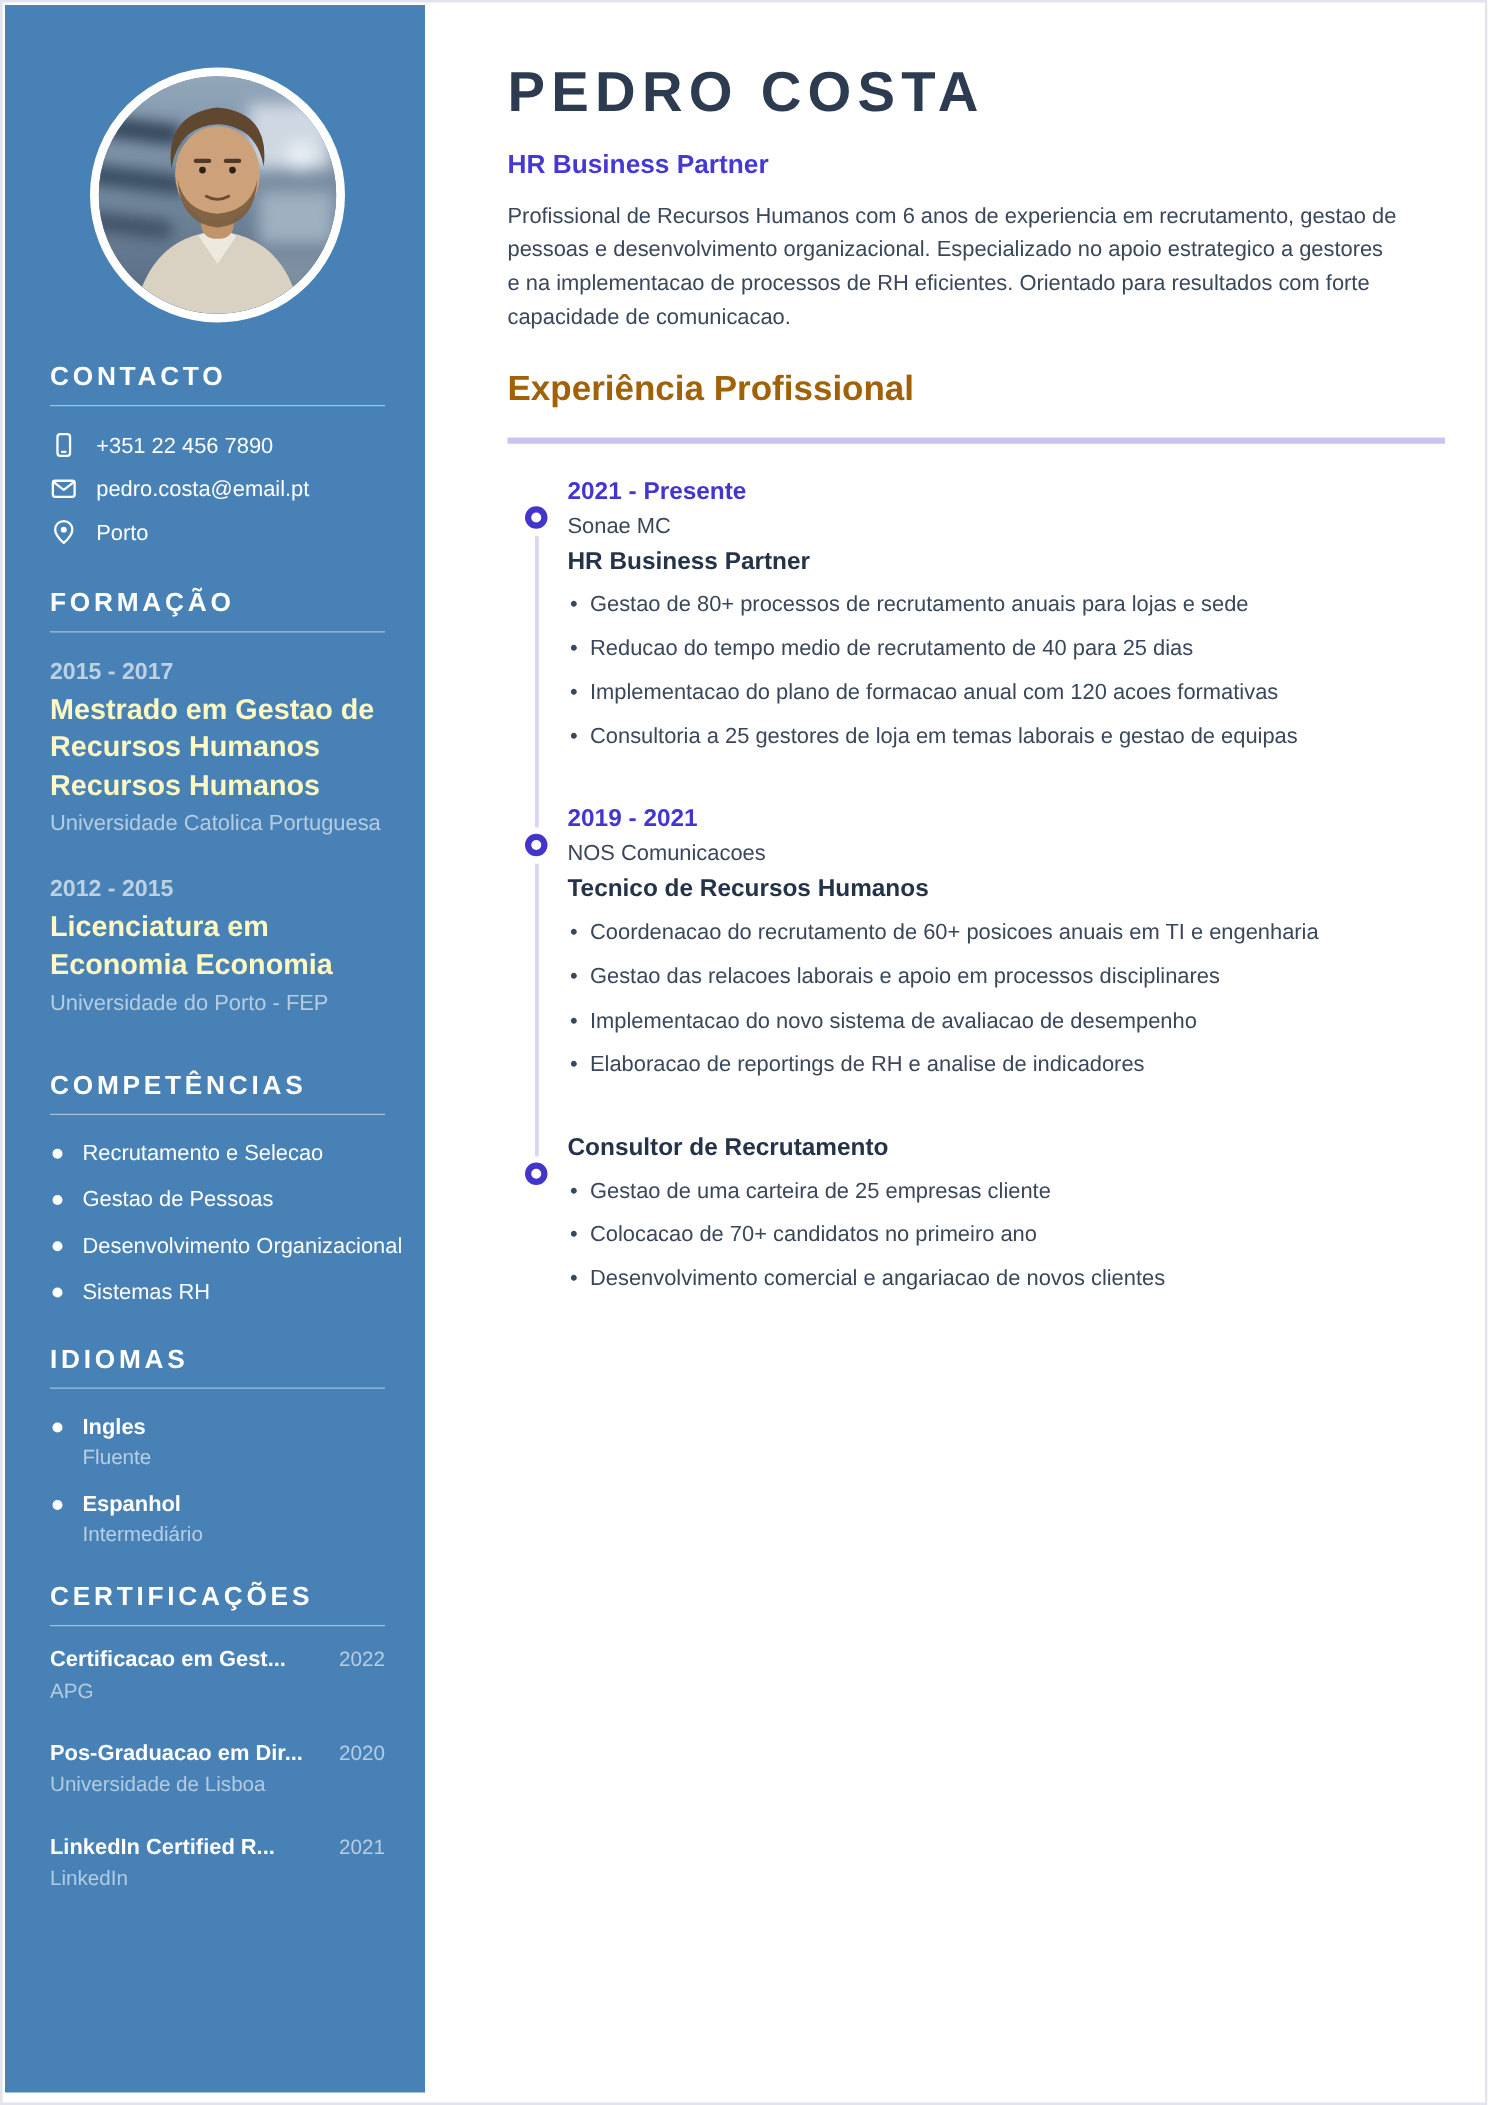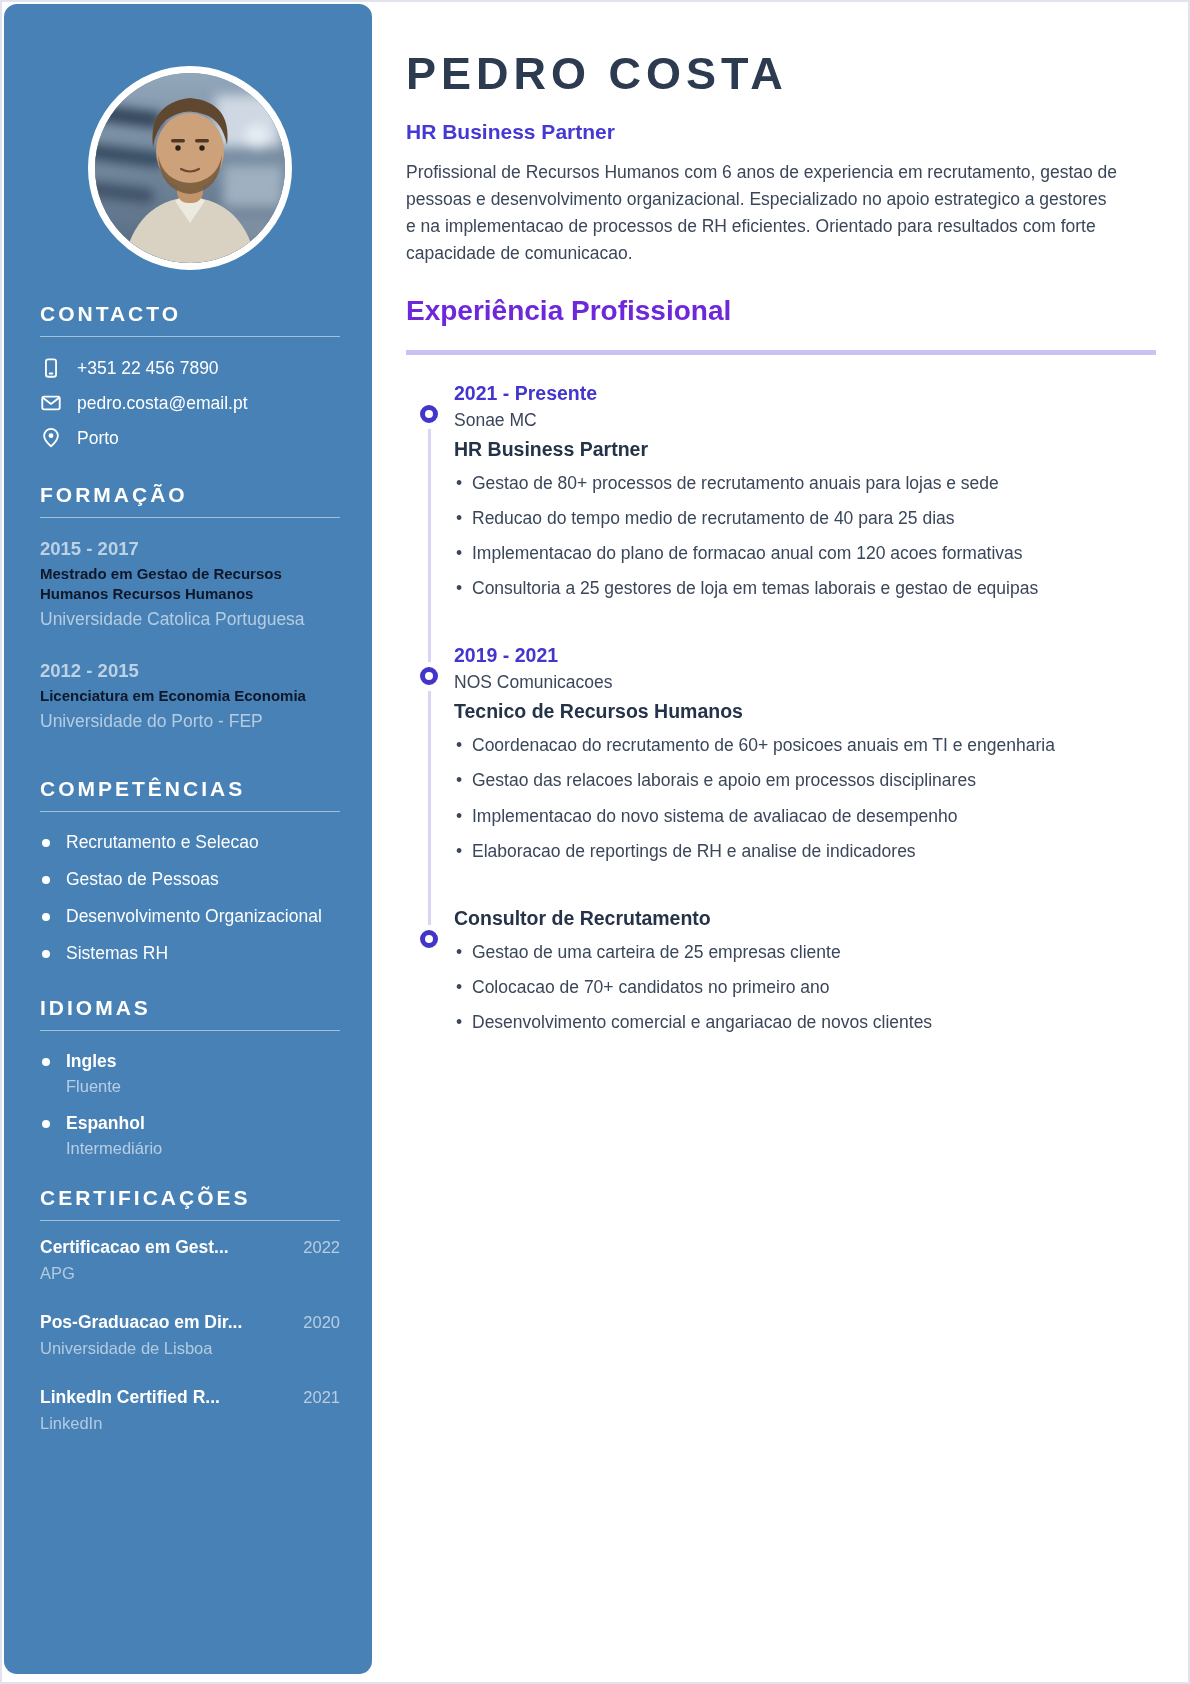--- a/index.html
+++ b/index.html
@@ -11,48 +11,47 @@
     overflow:hidden;
   }
   .page {
     position:absolute; inset:0;
     border:2px solid #e1e3ee;
     box-sizing:border-box;
     background:#ffffff;
   }
   
   .sidebar {
-    position:absolute; left:2px; top:2px; bottom:8px; width:368px;
+    position:absolute; left:2px; top:2px; bottom:8px; width:336px;
     background:#4781b5;
     box-sizing:border-box;
-    padding:12px 32px 30px 36px;
+    padding:0 32px 30px 36px;
     color:#ffffff;
     overflow:hidden;
-    border-radius:13px;
   }
   .photo-ring {
     width:190px; height:190px;
     border:7px solid #ffffff; border-radius:50%;
     margin:50px auto 32px;
     overflow:hidden; background:#6f86a0;
   }
   .photo-ring svg { display:block; width:100%; height:100%; }
   .side-section { margin-top:30px; }
   .side-heading {
     margin:0 0 10px; font-size:21px; font-weight:700;
     letter-spacing:3px; color:#ffffff;
   }
   .side-divider { height:1px; background:rgba(255,255,255,.5); margin:0 0 20px; border:0; }
   
   .contact-row { display:flex; align-items:center; gap:15px; margin-bottom:13px; font-size:17.5px; }
   .contact-row svg { flex:0 0 auto; display:block; }
   
   .edu-item { margin-bottom:30px; }
   .edu-period { font-size:18.5px; font-weight:600; color:rgba(228,236,245,.75); margin-bottom:4px; }
-  .edu-degree { font-size:15px; font-weight:700; line-height:1.32; color:#0f172a; }
+  .edu-degree { font-size:23px; font-weight:700; line-height:1.32; color:#fef9c3; }
   .edu-school { font-size:17.5px; color:rgba(223,233,244,.72); line-height:1.3; margin-top:4px; }
   
   .skill-list { list-style:none; margin:4px 0 0; padding:0; }
   .skill-list li {
     position:relative; padding-left:26px; margin-bottom:16px;
     font-size:17.5px; font-weight:500; white-space:nowrap;
   }
   .dot::before {
     content:""; position:absolute; left:2px; top:7px;
     width:8px; height:8px; border-radius:50%; background:#ffffff;
@@ -69,21 +68,21 @@
   .cert-year { font-size:16.5px; color:rgba(229,237,246,.7); margin-left:10px; flex:0 0 auto; }
   .cert-issuer { margin-top:6px; font-size:16.5px; color:rgba(229,237,246,.68); }
   
   .main { position:absolute; left:404px; right:32px; top:0; }
   .name {
     margin:46px 0 0; font-size:45px; font-weight:700;
     letter-spacing:5px; color:#2d3b50;
   }
   .job-title { margin-top:20px; font-size:21px; font-weight:700; color:#4538d3; }
   .summary { margin-top:15px; font-size:17.5px; line-height:1.55; color:#3a4659; max-width:712px; }
-  .section-heading { margin-top:27px; font-size:28px; font-weight:700; color:#6d28d9; }
+  .section-heading { margin-top:27px; font-size:28px; font-weight:700; color:#a16207; }
   .heading-bar { height:5px; background:#c9c3f3; margin-top:12px; }
   .timeline { margin-top:27px; }
   .entry { position:relative; padding-left:48px; margin-bottom:44px; }
   .marker {
     position:absolute; left:14px; top:23px;
     width:18px; height:18px; box-sizing:border-box;
     border:5px solid #4334ca; background:#ffffff; border-radius:50%;
   }
   .entry.has-line::after {
     content:""; position:absolute; left:21.5px; top:47px; bottom:-62px;

